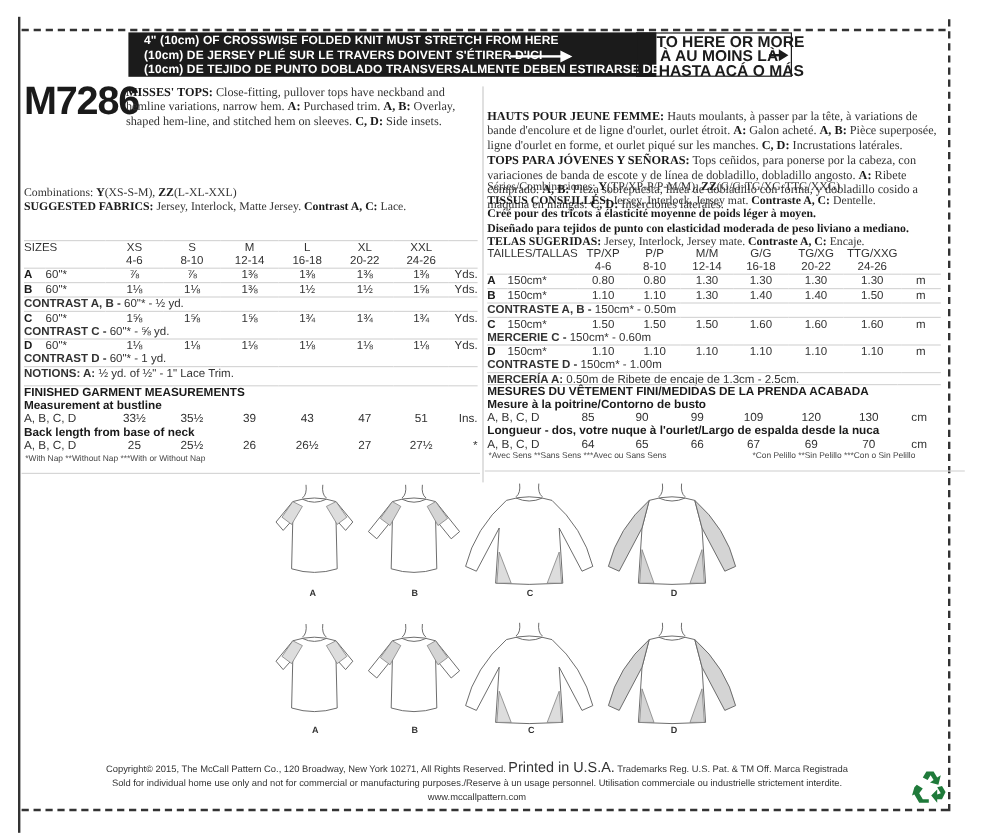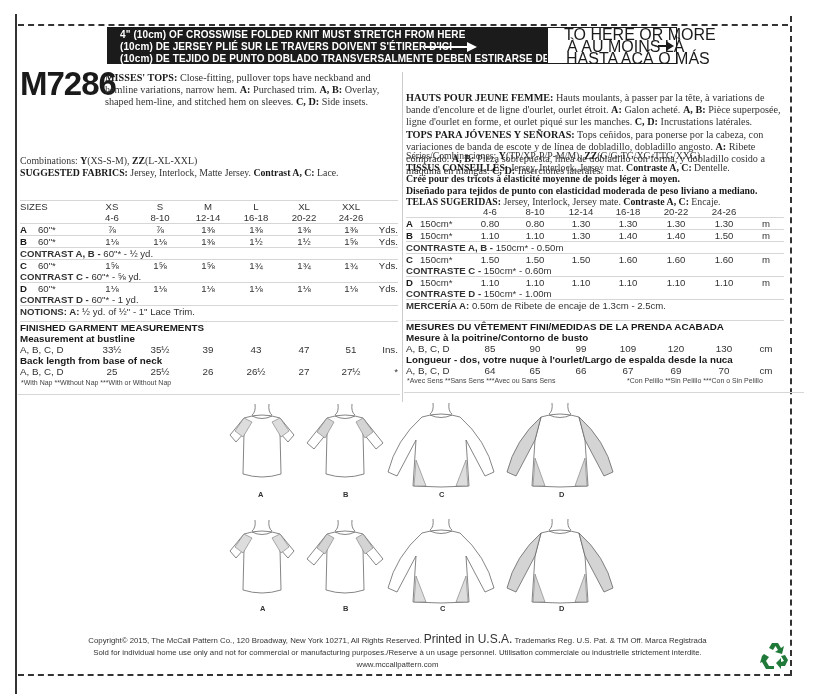--- a/index.html
+++ b/index.html
@@ -4,21 +4,21 @@
 <style>
   html, body { margin:0; padding:0; background:#ffffff; }
   body { width:819px; height:700px; position:relative; overflow:hidden; font-family:"Liberation Sans", sans-serif; color:#222; }
   .dash-h { position:absolute; height:0; border-top:2px dashed #333; }
   .vline { position:absolute; width:0; border-left:2px solid #333; }
   .vdash { position:absolute; width:0; border-left:2px dashed #333; }
   .stretch-bar { position:absolute; left:107px; top:27px; width:440px; height:37px; background:#1b1b1b; color:#fff; font-weight:bold; font-size:10px; line-height:12px; padding:2px 0 0 13px; box-sizing:border-box; }
   .stretch-bar .line { white-space:nowrap; letter-spacing:0.1px; }
   .stretch-arrow { position:absolute; left:390px; top:17px; width:50px; height:2px; background:#fff; }
   .stretch-arrow::after { content:""; position:absolute; right:-2px; top:-4px; border-left:10px solid #fff; border-top:5px solid transparent; border-bottom:5px solid transparent; }
-  .stretch-box { position:absolute; left:547px; top:27px; width:130px; height:37px; border:1.5px solid #1b1b1b; box-sizing:border-box; font-weight:normal; font-size:16px; line-height:12px; padding:1px 0 0 16px; color:#1b1b1b; }
+  .stretch-box { position:absolute; left:530px; top:27px; width:130px; height:37px; border:1.5px solid #1b1b1b; box-sizing:border-box; font-weight:bold; font-size:13px; line-height:12px; padding:1px 0 0 16px; color:#1b1b1b; }
   .stretch-box .line { white-space:nowrap; }
   .stretch-box-arrow { position:absolute; left:110px; top:17px; width:14px; height:2px; background:#1b1b1b; }
   .stretch-box-arrow::after { content:""; position:absolute; right:-2px; top:-4px; border-left:8px solid #1b1b1b; border-top:5px solid transparent; border-bottom:5px solid transparent; }
   .pattern-num { position:absolute; left:20px; top:66px; font-weight:bold; font-size:33px; letter-spacing:-1px; color:#1a1a1a; line-height:36px; }
   .desc { position:absolute; font-size:10.2px; line-height:12.2px; color:#333;font-family:Liberation Serif, serif; }
   .desc b { color:#1a1a1a; }
   .col-divider { position:absolute; left:402px; top:72px; width:1px; height:330px; background:#ccc; }
   table.yard { position:absolute; border-collapse:collapse; font-size:9.6px; color:#333; }
   table.yard td { padding:0; height:11px; line-height:11px; white-space:nowrap; }
   table.yard tr.rule td { border-top:1px solid #d6d6d6; }
@@ -224,20 +224,30 @@
       <col style="width:48px">
       <col style="width:44px">
       <col style="width:46px">
       <col style="width:46px">
       <col style="width:48px">
       <col style="width:48px">
       <col style="width:48px">
       <col style="width:36px">
     </colgroup>
   <tbody>
+      <tr>
+        <td colspan="2">TAILLES/TALLAS</td>
+    <td class="c">TP/XP</td>
+        <td class="c">P/P</td>
+        <td class="c">M/M</td>
+        <td class="c">G/G</td>
+        <td class="c">TG/XG</td>
+        <td class="c">TTG/XXG</td>
+        <td></td>
+      </tr>
   <tr>
         <td colspan="2"></td>
     <td class="c">4-6</td>
         <td class="c">8-10</td>
         <td class="c">12-14</td>
         <td class="c">16-18</td>
         <td class="c">20-22</td>
         <td class="c">24-26</td>
         <td></td>
       </tr>
@@ -271,21 +281,21 @@
         <td>150cm*</td>
     <td class="c">1.50</td>
         <td class="c">1.50</td>
         <td class="c">1.50</td>
         <td class="c">1.60</td>
         <td class="c">1.60</td>
         <td class="c">1.60</td>
         <td class="c">m</td>
       </tr>
   <tr>
-        <td colspan="9"><b>CONTRASTE C -</b><span> 150cm* - 0.60m</span></td>
+        <td colspan="9"><b>MERCERIE C -</b><span> 150cm* - 0.60m</span></td>
       </tr>
   <tr class="rule">
         <td class="bold">D</td>
         <td>150cm*</td>
     <td class="c">1.10</td>
         <td class="c">1.10</td>
         <td class="c">1.10</td>
         <td class="c">1.10</td>
         <td class="c">1.10</td>
         <td class="c">1.10</td>

